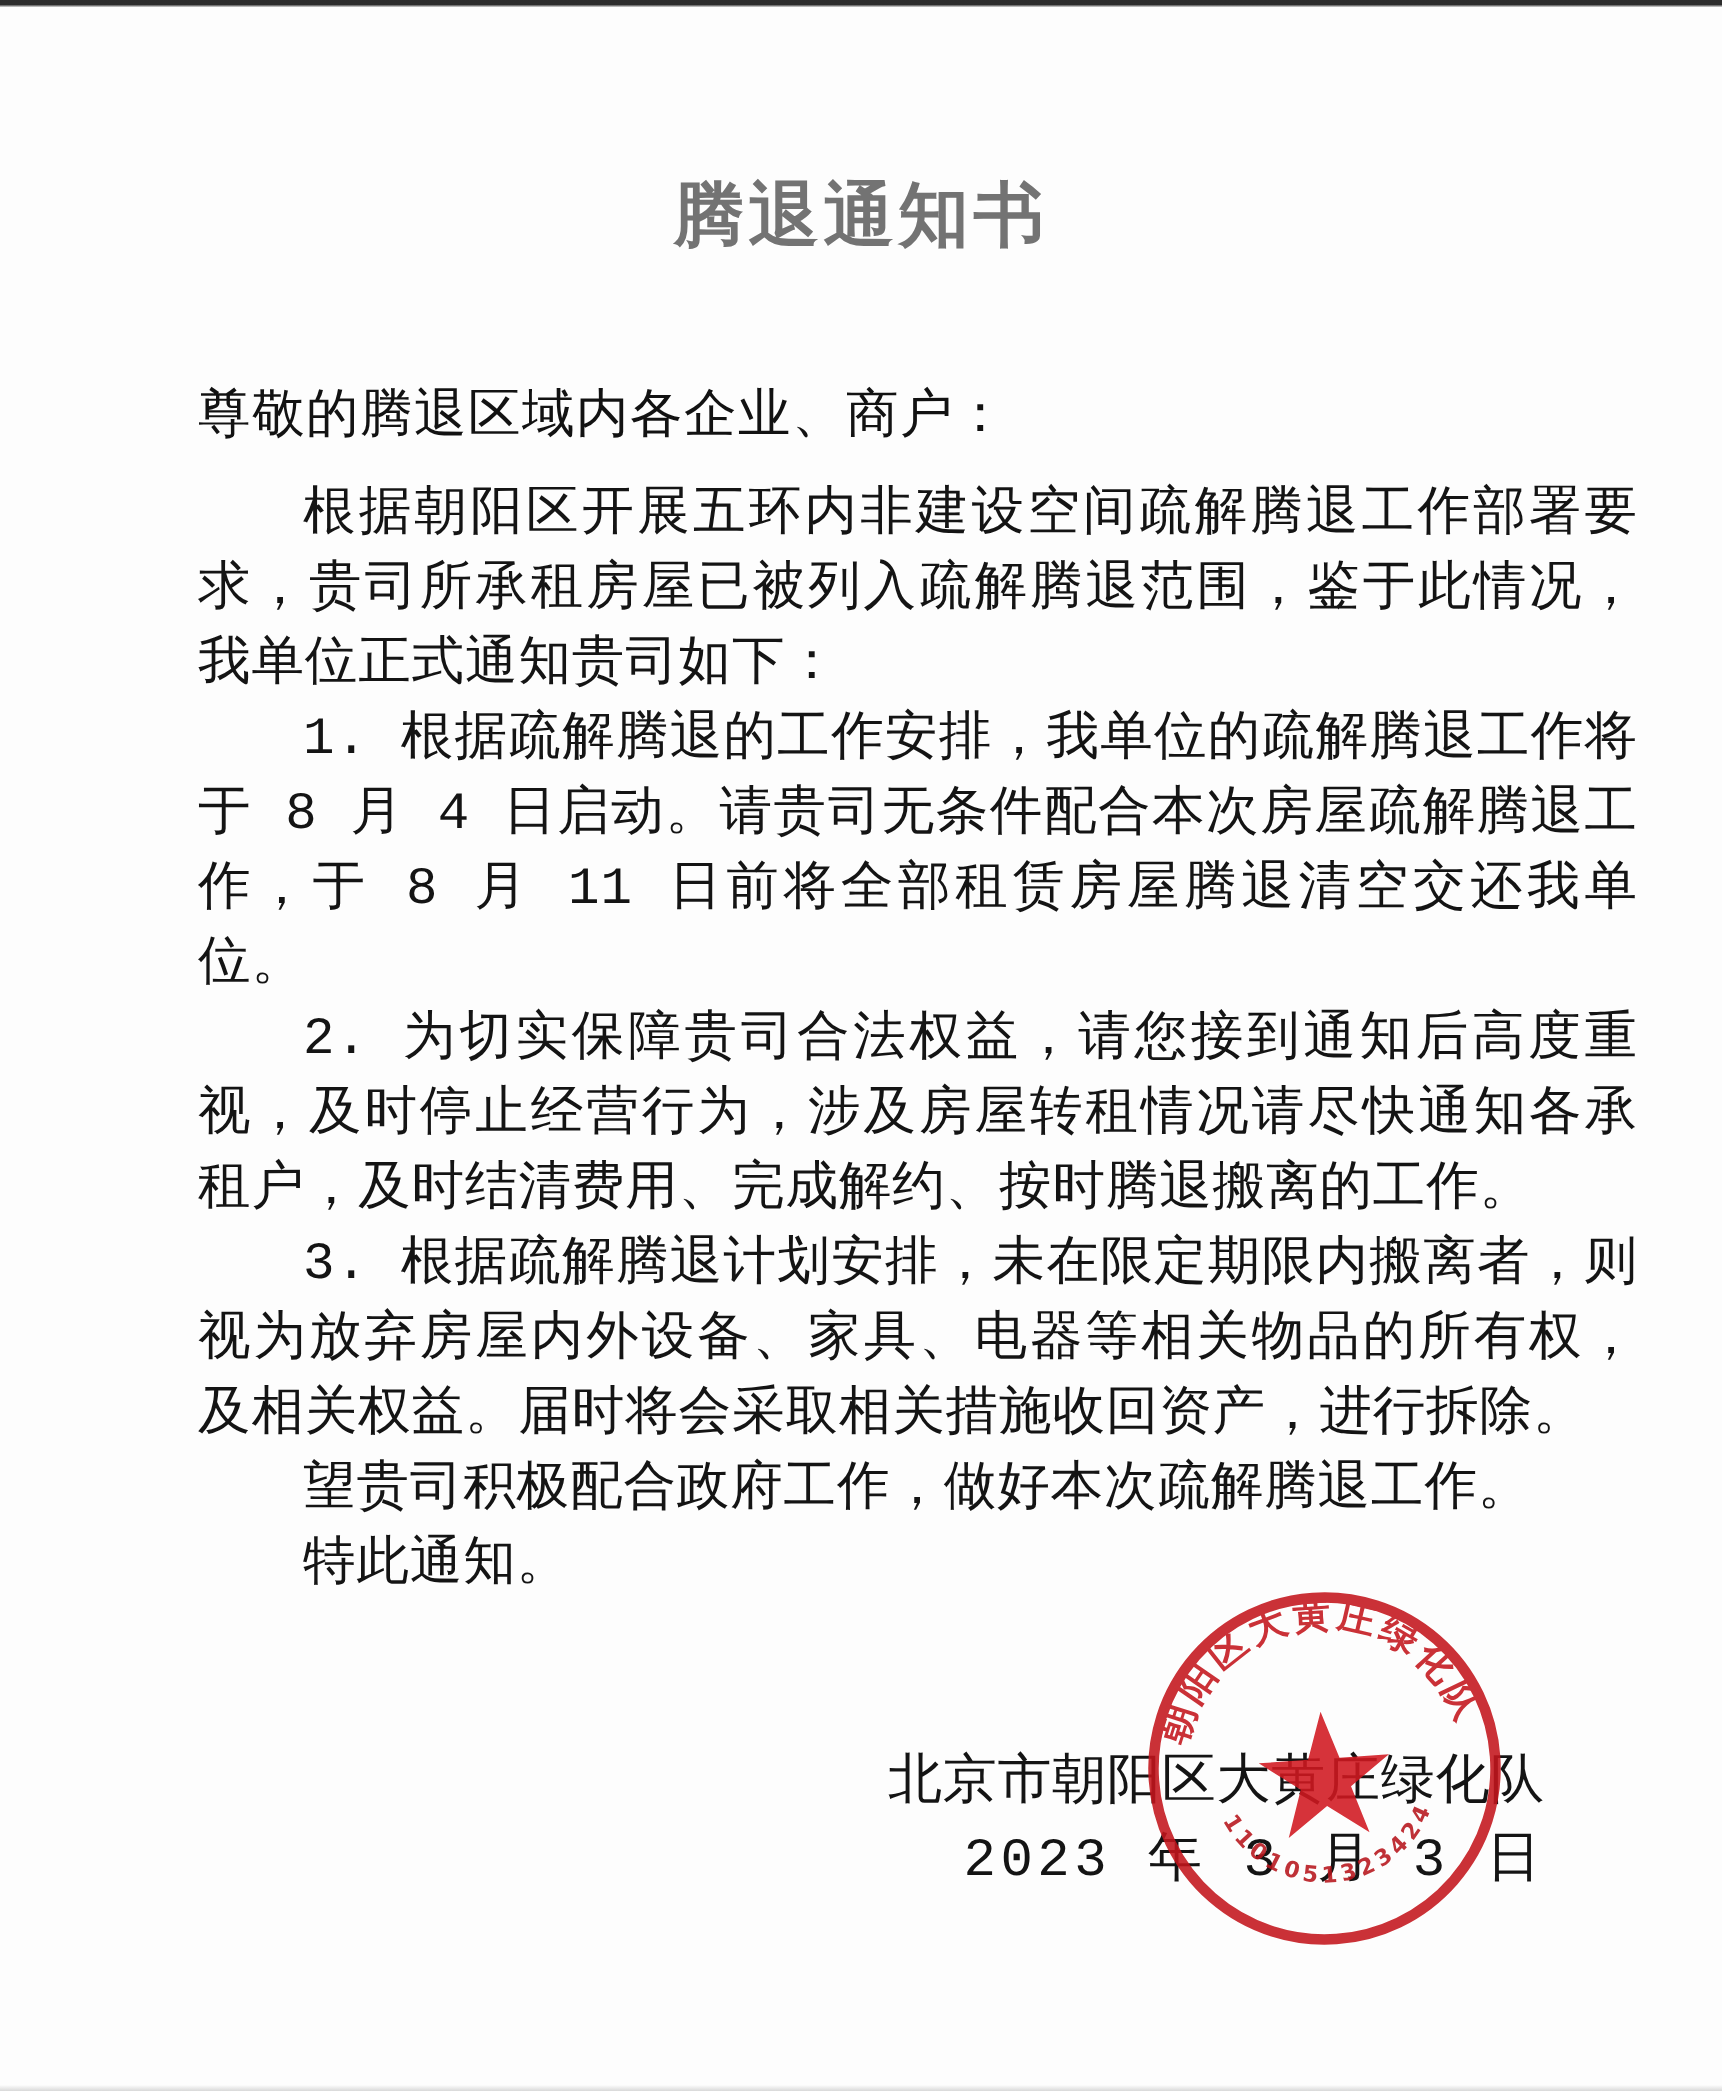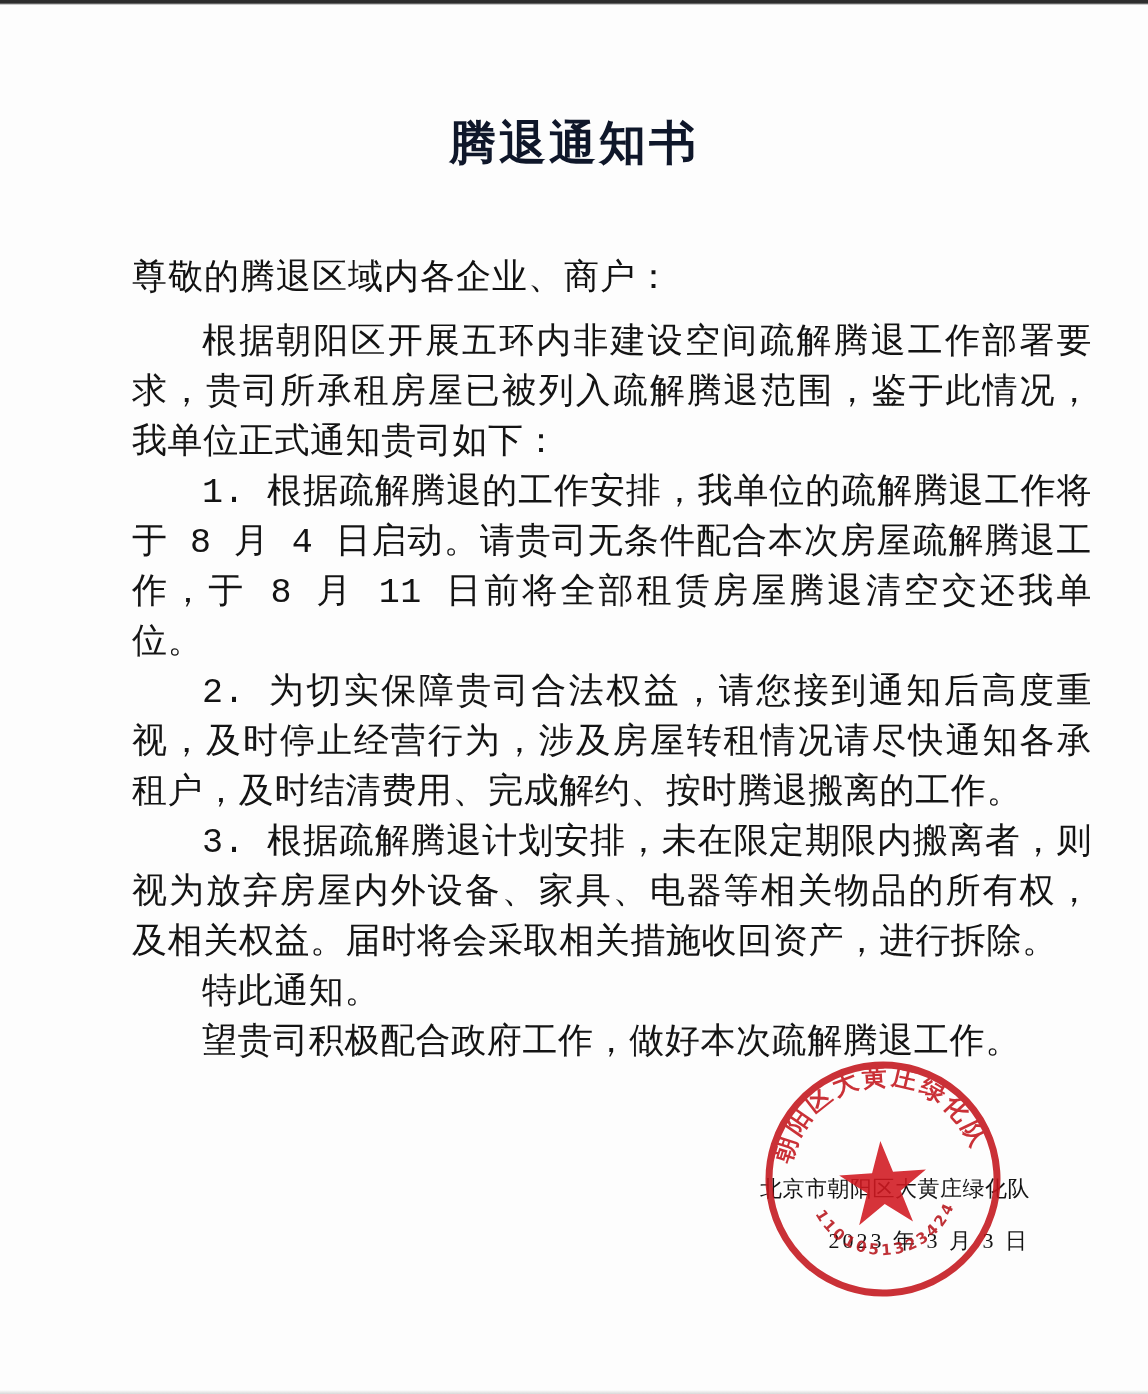--- a/index.html
+++ b/index.html
@@ -39,21 +39,21 @@
   .doc-title {
     position: absolute;
     left: 0;
     top: 112px;
     width: 100%;
     text-align: center;
     font-size: 47px;
     font-weight: bold;
     letter-spacing: 3px;
     font-family: "DejaVu Serif", "Liberation Serif", serif;
-    color: #0f172a;
+    color: #737373;
   }
 
   .body-block {
     position: absolute;
     left: 132px;
     top: 252px;
     width: 960px;
   }
 
   .salutation {
@@ -76,26 +76,26 @@
     text-justify: inter-ideograph;
     color: #141414;
     font-family: Liberation Mono, monospace;
   }
 
   .sign-block {
     position: absolute;
     right: 118px;
     top: 1163px;
     text-align: right;
-    font-size: 22px;
+    font-size: 36px;
     line-height: 52px;
     letter-spacing: 0.5px;
     color: #141414;
     z-index: 3;
-    font-family: Liberation Serif, serif;
+    font-family: Liberation Mono, monospace;
   }
   .sign-org { white-space: nowrap; }
   .sign-date { white-space: nowrap; letter-spacing: 3px; }
 
   
   .seal {
     position: absolute;
     left: 762px;
     top: 1058px;
     width: 242px;
@@ -135,23 +135,23 @@
     <p class="salutation">尊敬的腾退区域内各企业、商户：</p>
 
     <p class="para">根据朝阳区开展五环内非建设空间疏解腾退工作部署要求，贵司所承租房屋已被列入疏解腾退范围，鉴于此情况，我单位正式通知贵司如下：</p>
 
     <p class="para">1. 根据疏解腾退的工作安排，我单位的疏解腾退工作将于 8 月 4 日启动。请贵司无条件配合本次房屋疏解腾退工作，于 8 月 11 日前将全部租赁房屋腾退清空交还我单位。</p>
 
     <p class="para">2. 为切实保障贵司合法权益，请您接到通知后高度重视，及时停止经营行为，涉及房屋转租情况请尽快通知各承租户，及时结清费用、完成解约、按时腾退搬离的工作。</p>
 
     <p class="para">3. 根据疏解腾退计划安排，未在限定期限内搬离者，则视为放弃房屋内外设备、家具、电器等相关物品的所有权，及相关权益。届时将会采取相关措施收回资产，进行拆除。</p>
 
+    <p class="para">望贵司积极配合政府工作，做好本次疏解腾退工作。</p>
+
     <p class="para">特此通知。</p>
-
-    <p class="para">望贵司积极配合政府工作，做好本次疏解腾退工作。</p>
   </div>
 
   <div class="sign-block">
     <div class="sign-org">北京市朝阳区大黄庄绿化队</div>
     <div class="sign-date">2023 年 3 月 3 日</div>
   </div>
 
   <div class="seal">
     <svg viewBox="0 0 242 242" xmlns="http://www.w3.org/2000/svg">
       <defs>

